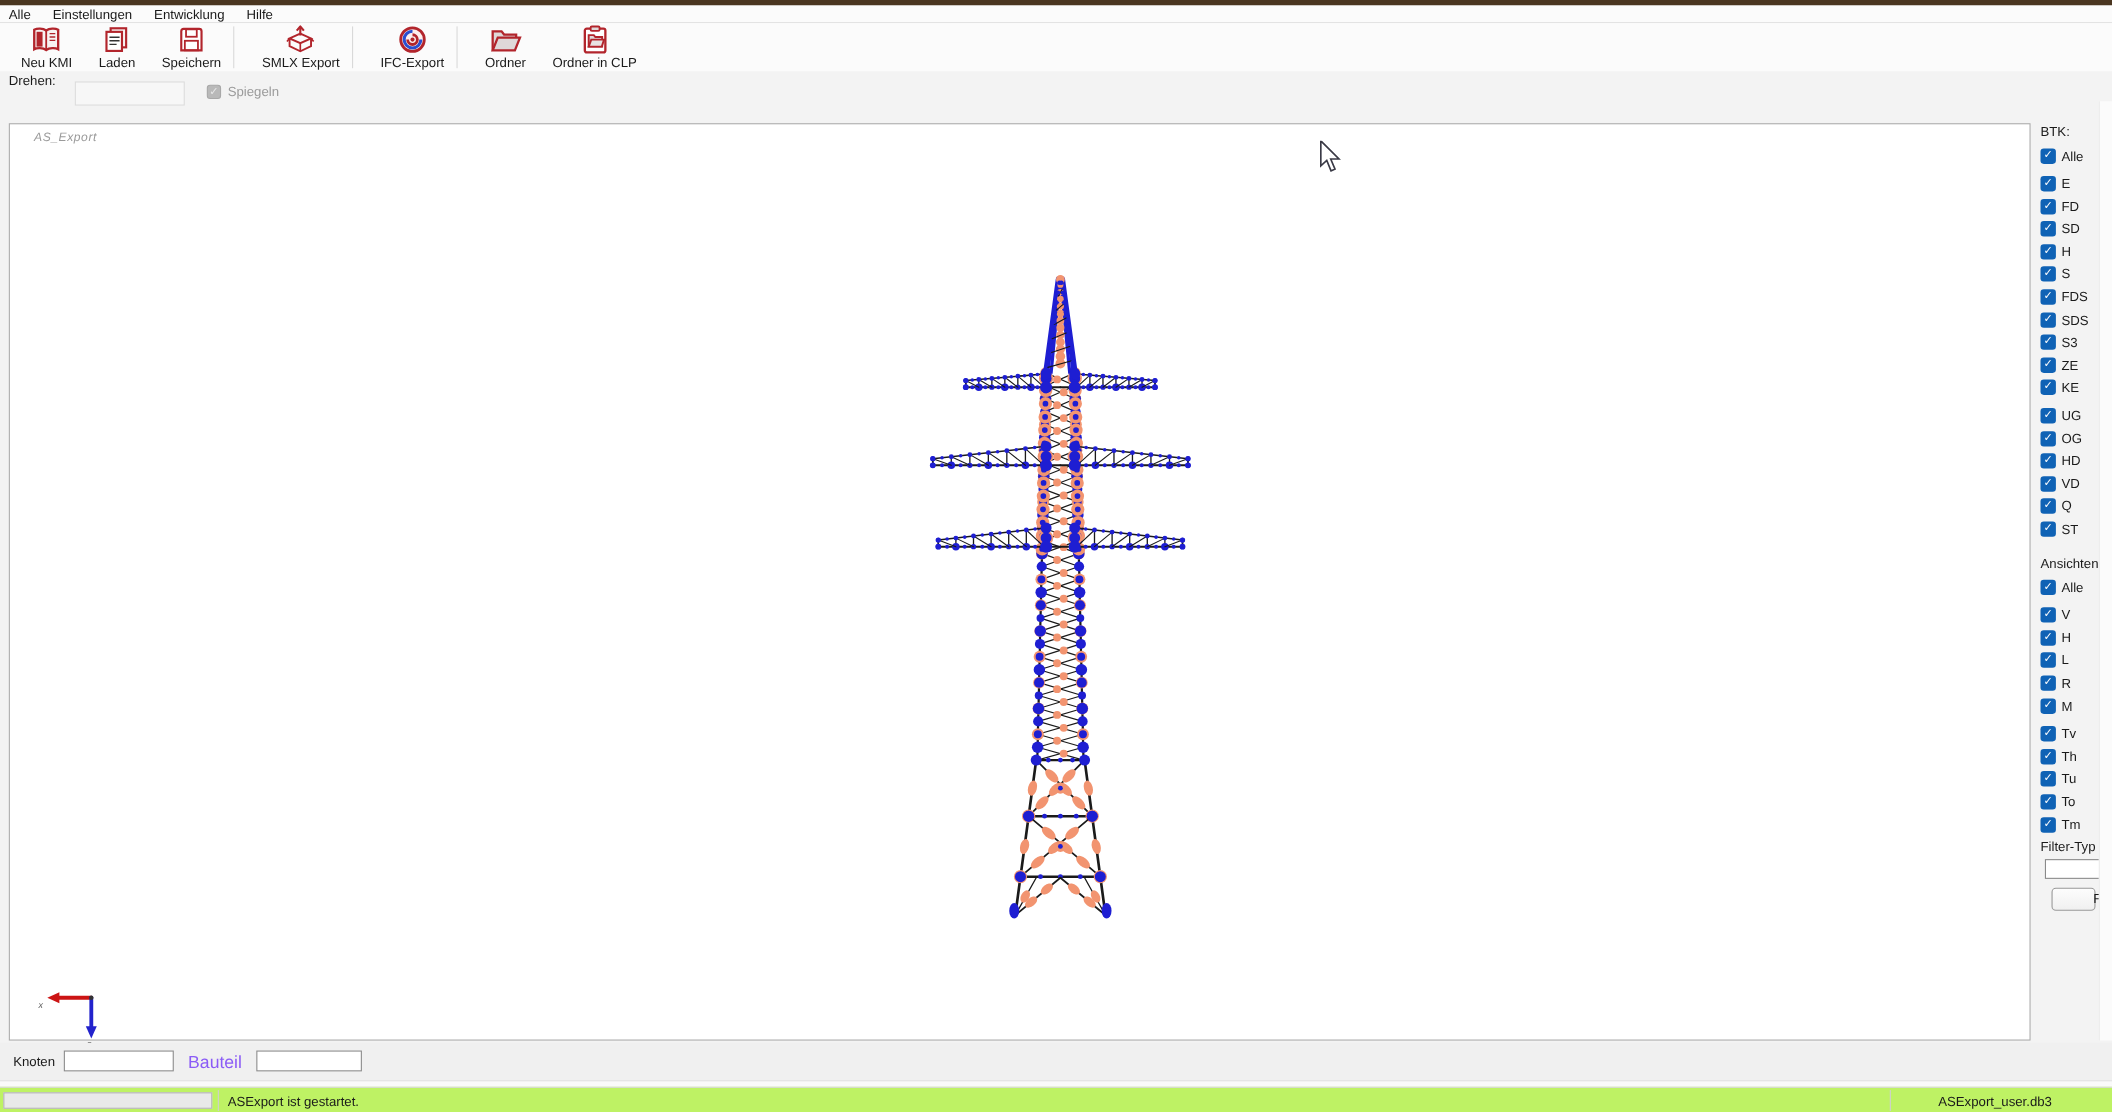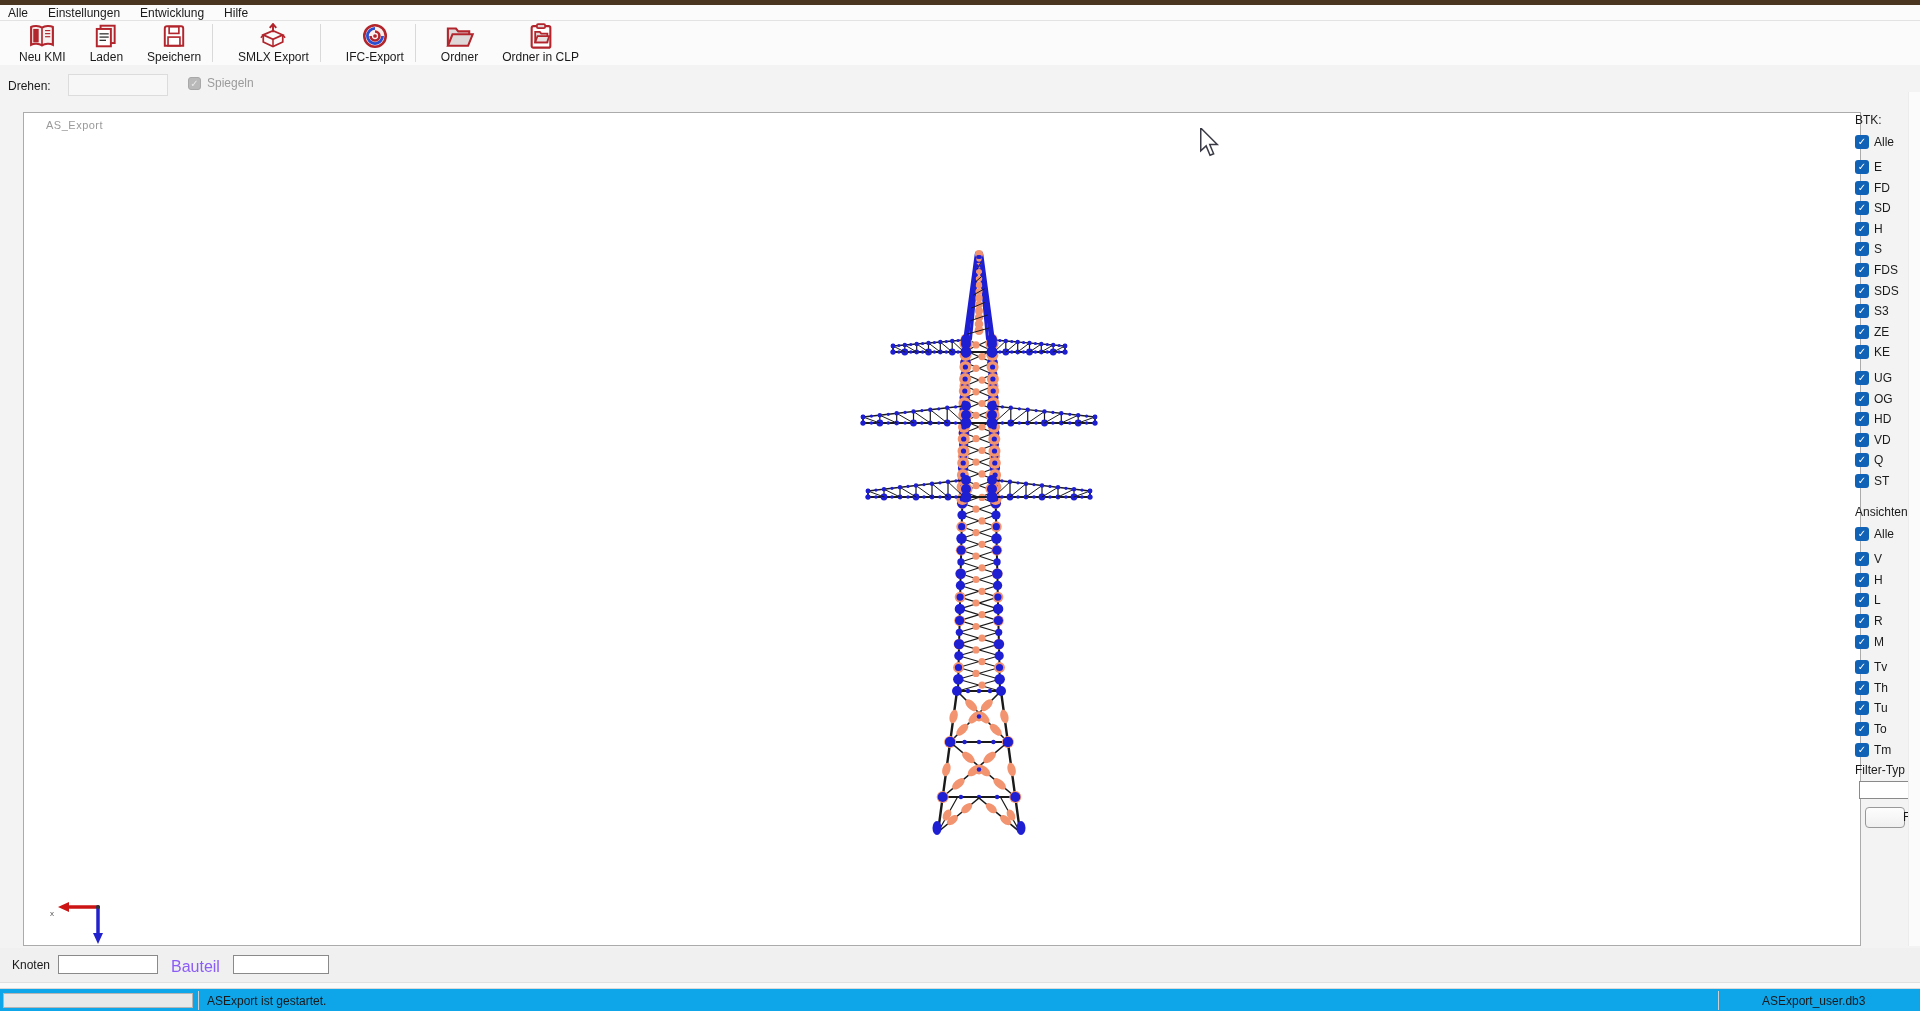--- a/index.html
+++ b/index.html
@@ -19,31 +19,31 @@
   #toolbar { position:absolute; left:0; top:21px; width:1920px; height:44px;
     background:#fbfbfb; display:flex; align-items:stretch; }
   .tbtn { display:flex; flex-direction:column; align-items:center; justify-content:flex-start;
     padding:2px 5px 0 19px; min-width:44px; }
   .ticon { height:26px; display:flex; align-items:center; justify-content:center; }
   .tlabel { font-size:12px; color:#1a1a1a; margin-top:1px; white-space:nowrap; }
   .tsep { width:1px; background:#d9d9d9; margin:3px 6px; }
 
   
   #drehenrow { position:absolute; left:0; top:65px; width:1920px; height:47px; background:#f3f3f3; }
-  #drehen-label { position:absolute; left:8px; top:14px; font-size:12px; color:#1a1a1a; }
+  #drehen-label { position:absolute; left:8px; top:1px; font-size:12px; color:#1a1a1a; }
   #drehen-input { position:absolute; left:68px; top:9px; width:100px; height:22px;
     background:#f7f7f7; border:1px solid #dcdcdc; }
   #spiegeln { position:absolute; left:188px; top:11px; display:flex; align-items:center; }
   #spiegeln .box { width:13px; height:13px; background:#b9b9b9; border:1px solid #a8a8a8; border-radius:3px;
     color:#e8e8e8; font-size:10px; line-height:12px; text-align:center; }
   #spiegeln .lbl { font-size:12px; color:#9b9b9b; margin-left:6px; }
 
   
-  #canvas { position:absolute; left:23px; top:112px; width:1838px; height:834px;
-    background:#ffffff; border:1px solid #ababab; }
+  #canvas { position:absolute; left:8px; top:112px; width:1838px; height:834px;
+    background:#ffffff; border:1px solid #ababab;font-style:italic; }
   #canvas-label { position:absolute; left:22px; top:6px; font-size:11px; color:#9a9a9a; letter-spacing:0.5px; }
   #scene { position:absolute; left:0; top:0; }
   .axis-label { position:absolute; font-size:8px; color:#555; }
 
   
   #rightpanel { position:absolute; left:1855px; top:113px; width:58px; }
   .ptitle { font-size:12px; color:#1a1a1a; height:17px; margin-bottom:3px; }
   .cbrow { display:flex; align-items:center; height:17px; margin-bottom:3.6px; cursor:default; }
   .cb { width:14px; height:14px; border-radius:3px; background:#0f62b5;
     color:#ffffff; font-size:10px; line-height:13px; text-align:center; flex:0 0 14px; }
@@ -64,21 +64,21 @@
   #knoten-input { position:absolute; left:58px; top:7px; width:100px; height:19px;
     background:#ffffff; border:1px solid #8a8a8a; font-size:12px; padding:0 3px; }
   #bauteil-label { position:absolute; left:171px; top:10px; font-size:16px; color:#8b5cf6; }
   #bauteil-input { position:absolute; left:233px; top:7px; width:96px; height:19px;
     background:#ffffff; border:1px solid #8a8a8a; font-size:12px; padding:0 3px; }
   #gapband { position:absolute; left:0; top:982px; width:1920px; height:6px;
     background:#fafafa; border-top:1px solid #e0e0e0; }
 
   
   #statusbar { position:absolute; left:0; top:988px; width:1920px; height:23px;
-    background:#0ea5e9; border-top:1px solid #d9d9d9; }
+    background:#bef264; border-top:1px solid #d9d9d9; }
   #progress-box { position:absolute; left:3px; top:4px; width:190px; height:15px;
     background:#e9e9e9; border:1px solid #b5b5b5; }
   .ssep { position:absolute; top:2px; width:1px; height:19px; background:#cfcfcf; }
   #status-message { position:absolute; left:207px; top:5px; font-size:12px; color:#1a1a1a; }
   #status-db { position:absolute; left:1726px; top:5px; font-size:12px; color:#1a1a1a;margin-left:36px; }
 
   #cursor { position:absolute; left:1196px; top:128px; width:26px; height:30px; }
 </style>
 </head>
 <body>

